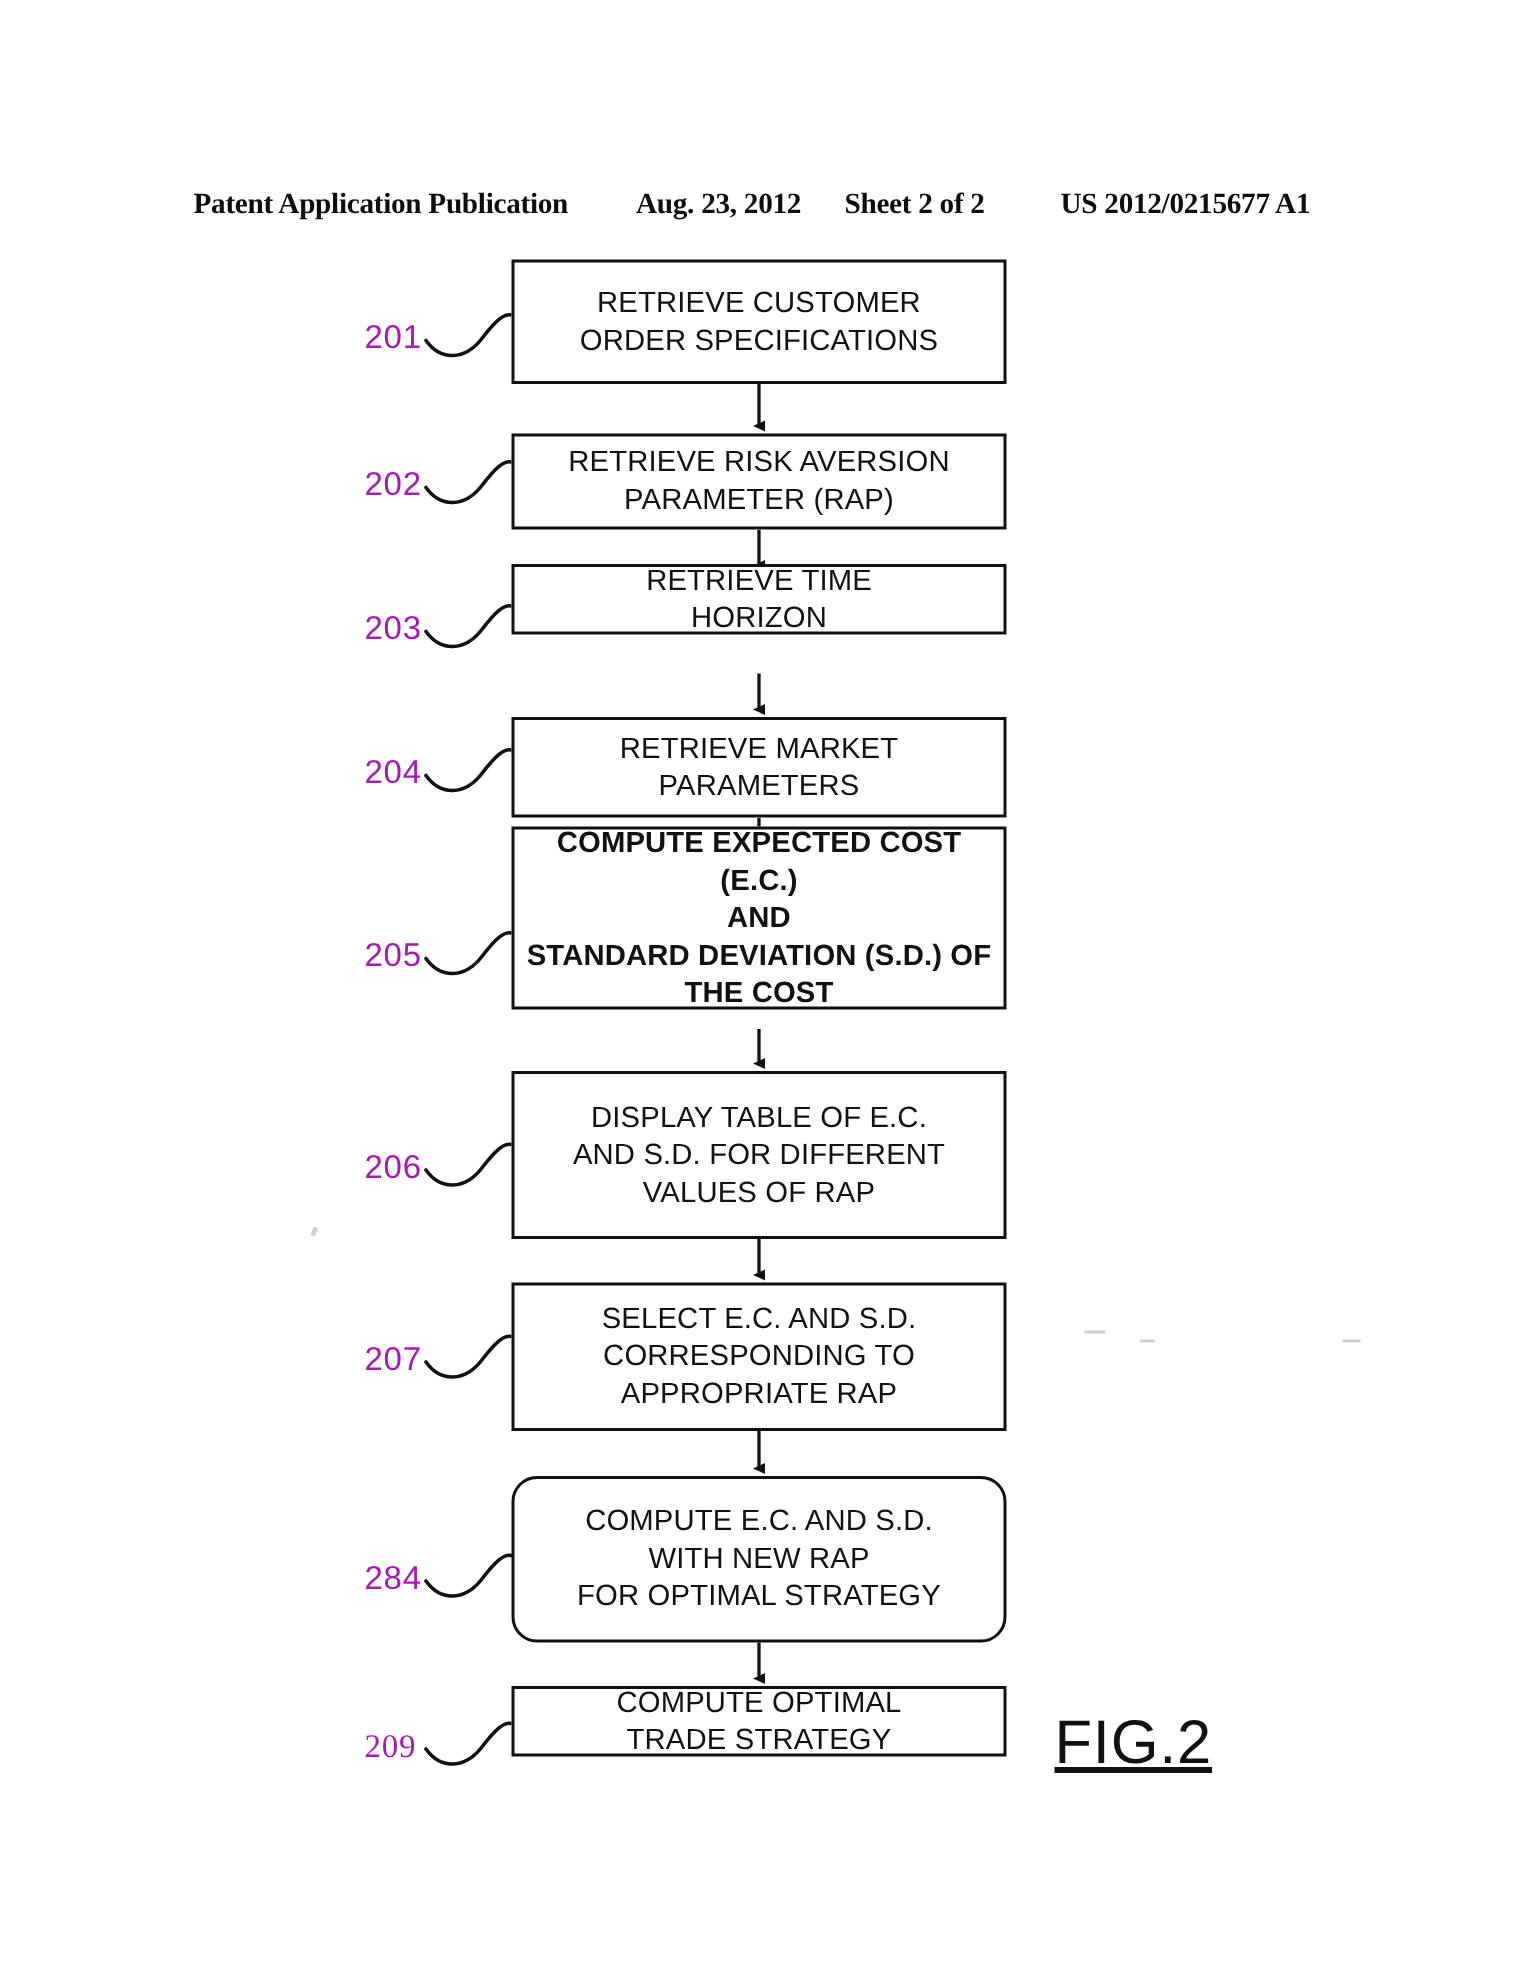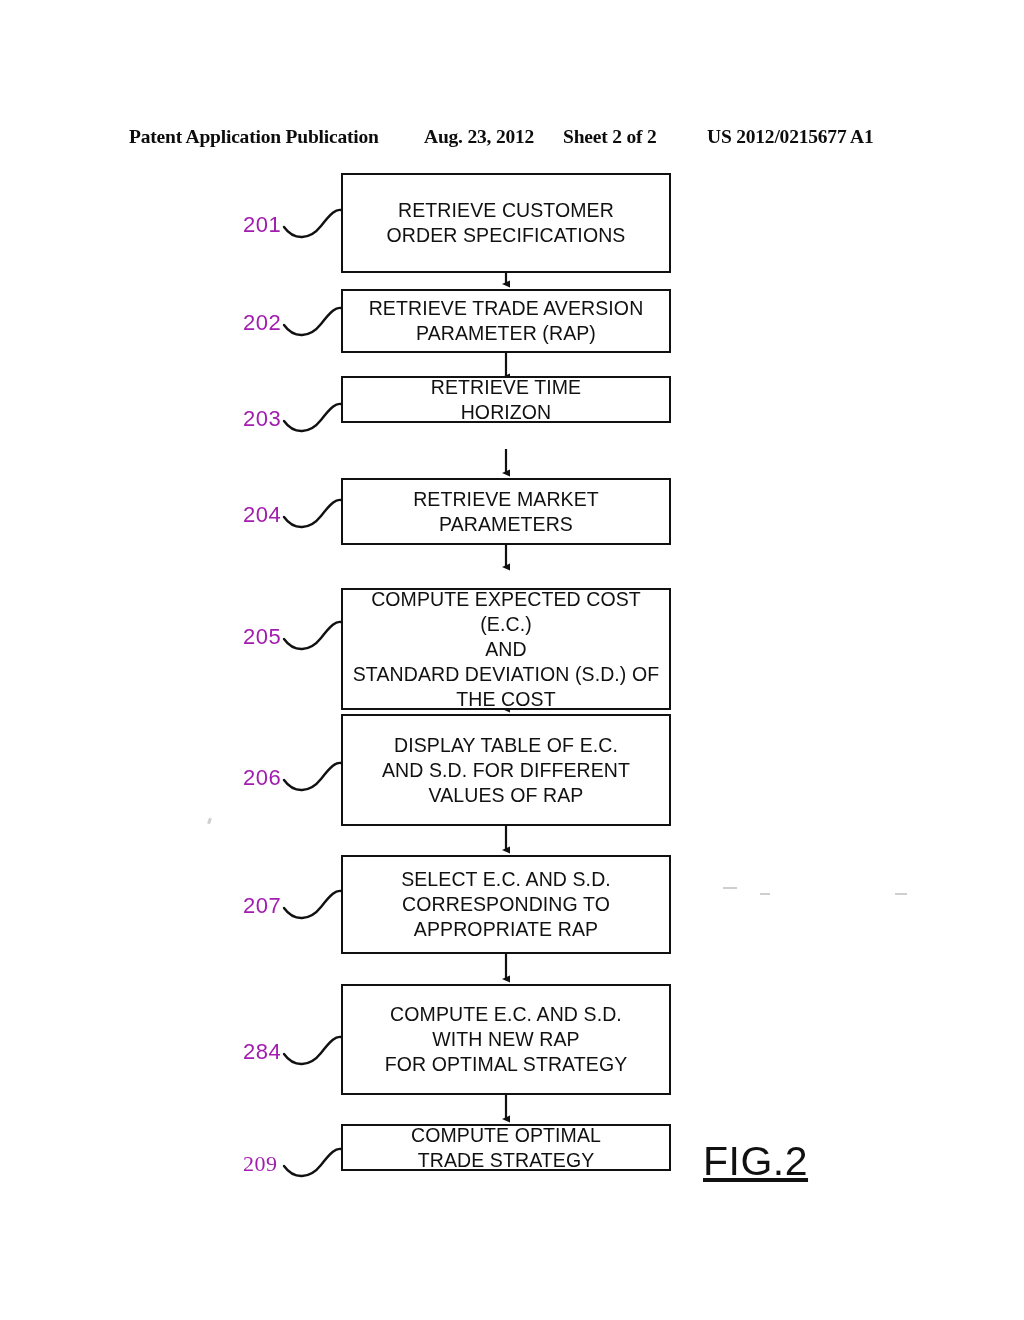--- a/index.html
+++ b/index.html
@@ -66,28 +66,28 @@
     font-family: "Liberation Sans", sans-serif;
     font-size: 19.5px;
     line-height: 25px;
     letter-spacing: 0.1px;
     color: #111111;
     white-space: pre-line;
     padding: 0 8px;
   }
 
   
-  #box-201 { top: 173px;  height: 100px;  }
+  #box-201 { top: 173px;  height: 83px;  }
   #box-202 { top: 289px;  height: 64px;  }
   #box-203 { top: 376px;  height: 47px;  }
   #box-204 { top: 478px;  height: 67px;  }
-  #box-205 { top: 588px;  height: 122px; }
+  #box-205 { top: 551px;  height: 122px; font-weight: bold; }
   #box-206 { top: 714px;  height: 112px; }
   #box-207 { top: 855px;  height: 99px;  }
-  #box-208 { top: 984px;  height: 111px; }
+  #box-208 { top: 984px;  height: 111px; border-radius: 17px; }
   #box-209 { top: 1124px; height: 47px;  }
 
   
   .fc-ref {
     position: absolute;
     font-family: "Liberation Sans", sans-serif;
     font-size: 22px;
     letter-spacing: 0.5px;
     color: #a21caf;
     white-space: nowrap;
@@ -174,21 +174,21 @@
   <div class="fc-ref" style="left:243px; top:767px;">206</div>
   <div class="fc-ref" style="left:243px; top:895px;">207</div>
   <div class="fc-ref" style="left:243px; top:1041px;">284</div>
   <div class="fc-ref" style="left:243px; top:1153px;font-family:Liberation Serif, serif;">209</div>
 
   <div class="fc-box" id="box-201">
     <span class="fc-text">RETRIEVE CUSTOMER
 ORDER SPECIFICATIONS</span>
   </div>
   <div class="fc-box" id="box-202">
-    <span class="fc-text">RETRIEVE TRADE AVERSION
+    <span class="fc-text">RETRIEVE RISK AVERSION
 PARAMETER (RAP)</span>
   </div>
   <div class="fc-box" id="box-203">
     <span class="fc-text">RETRIEVE TIME
 HORIZON</span>
   </div>
   <div class="fc-box" id="box-204">
     <span class="fc-text">RETRIEVE MARKET
 PARAMETERS</span>
   </div>

